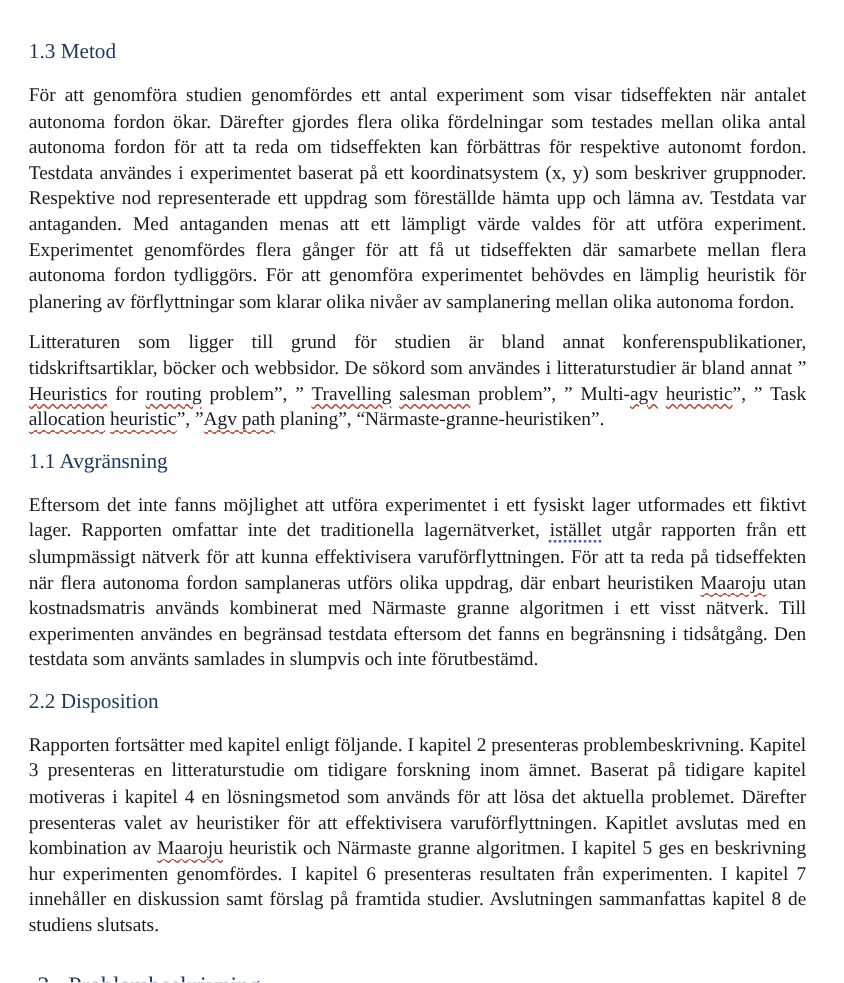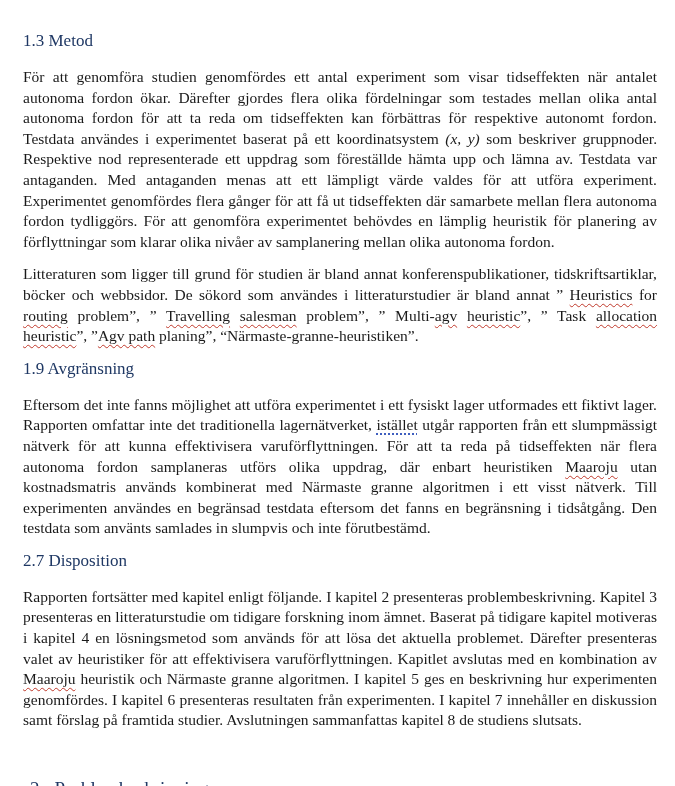--- a/index.html
+++ b/index.html
@@ -8,21 +8,21 @@
     --spell:#c0392b;
     --grammar:#3f5fbf;
     --page_bg:#ffffff;
   }
   *{box-sizing:border-box;}
   html,body{margin:0;padding:0;background:var(--page_bg);}
   .page{
     position:relative;
     width:675px;
     height:786px;
-    padding:31px 18px 0 23px;
+    padding:31px 30px 0 23px;
     overflow:hidden;
     background:var(--page_bg);
     font-family:"Liberation Serif","DejaVu Serif",serif;
     font-size:15.5px;
     line-height:20.6px;
     color:var(--body);
     border-radius:15px;
   }
   h2.section-heading{
     font-family:"Liberation Serif","DejaVu Serif",serif;
@@ -31,21 +31,21 @@
     font-weight:normal;
     color:var(--heading);
     margin:4px 0 16px 0;
     text-align:left;
   }
   h2.section-heading.first{margin-top:0;}
   p.body-paragraph{
     margin:0 0 12px 0;
     text-align:justify;
   }
-  .italic{font-style:italic;}
+  .italic{}
   .spell{
     text-decoration:underline;
     text-decoration-style:wavy;
     text-decoration-color:var(--spell);
     text-decoration-thickness:1px;
     text-underline-offset:3px;
   }
   .grammar{
     text-decoration:underline;
     text-decoration-style:dotted;
@@ -70,25 +70,25 @@
 <body>
 
 <div class="page">
 
   <h2 class="section-heading first">1.3 Metod</h2>
 
   <p class="body-paragraph"><span>För att genomföra studien genomfördes ett antal experiment som visar tidseffekten när antalet autonoma fordon ökar. Därefter gjordes flera olika fördelningar som testades mellan olika antal autonoma fordon för att ta reda om tidseffekten kan förbättras för respektive autonomt fordon. Testdata användes i experimentet baserat på ett koordinatsystem </span><span class="italic">(x, y)</span><span> som beskriver gruppnoder. Respektive nod representerade ett uppdrag som föreställde hämta upp och lämna av. Testdata var antaganden. Med antaganden menas att ett lämpligt värde valdes för att utföra experiment. Experimentet genomfördes flera gånger för att få ut tidseffekten där samarbete mellan flera autonoma fordon tydliggörs. För att genomföra experimentet behövdes en lämplig heuristik för planering av förflyttningar som klarar olika nivåer av samplanering mellan olika autonoma fordon.</span></p>
 
   <p class="body-paragraph"><span>Litteraturen som ligger till grund för studien är bland annat konferenspublikationer, tidskriftsartiklar, böcker och webbsidor. De sökord som användes i litteraturstudier är bland annat ” </span><span class="spell">Heuristics</span><span> for </span><span class="spell">routing</span><span> problem”, ” </span><span class="spell">Travelling</span><span> </span><span class="spell">salesman</span><span> problem”, ” Multi-</span><span class="spell">agv</span><span> </span><span class="spell">heuristic</span><span>”, ” Task </span><span class="spell">allocation</span><span> </span><span class="spell">heuristic</span><span>”, ”</span><span class="spell">Agv path</span><span> planing”, “Närmaste-granne-heuristiken”.</span></p>
 
-  <h2 class="section-heading">1.9 Avgränsning</h2>
+  <h2 class="section-heading">1.1 Avgränsning</h2>
 
   <p class="body-paragraph"><span>Eftersom det inte fanns möjlighet att utföra experimentet i ett fysiskt lager utformades ett fiktivt lager. Rapporten omfattar inte det traditionella lagernätverket, </span><span class="grammar">istället</span><span> utgår rapporten från ett slumpmässigt nätverk för att kunna effektivisera varuförflyttningen. För att ta reda på tidseffekten när flera autonoma fordon samplaneras utförs olika uppdrag, där enbart heuristiken </span><span class="spell">Maaroju</span><span> utan kostnadsmatris används kombinerat med Närmaste granne algoritmen i ett visst nätverk. Till experimenten användes en begränsad testdata eftersom det fanns en begränsning i tidsåtgång. Den testdata som använts samlades in slumpvis och inte förutbestämd.</span></p>
 
-  <h2 class="section-heading">2.7 Disposition</h2>
+  <h2 class="section-heading">2.2 Disposition</h2>
 
   <p class="body-paragraph"><span>Rapporten fortsätter med kapitel enligt följande. I kapitel 2 presenteras problembeskrivning. Kapitel 3 presenteras en litteraturstudie om tidigare forskning inom ämnet. Baserat på tidigare kapitel motiveras i kapitel 4 en lösningsmetod som används för att lösa det aktuella problemet. Därefter presenteras valet av heuristiker för att effektivisera varuförflyttningen. Kapitlet avslutas med en kombination av </span><span class="spell">Maaroju</span><span> heuristik och Närmaste granne algoritmen. I kapitel 5 ges en beskrivning hur experimenten genomfördes. I kapitel 6 presenteras resultaten från experimenten. I kapitel 7 innehåller en diskussion samt förslag på framtida studier. Avslutningen sammanfattas kapitel 8 de studiens slutsats.</span></p>
 
   <div class="chapter-heading">
     <span class="chapter-number">2</span><span>Problembeskrivning</span>
   </div>
 
 </div>
 
 </body></html>

